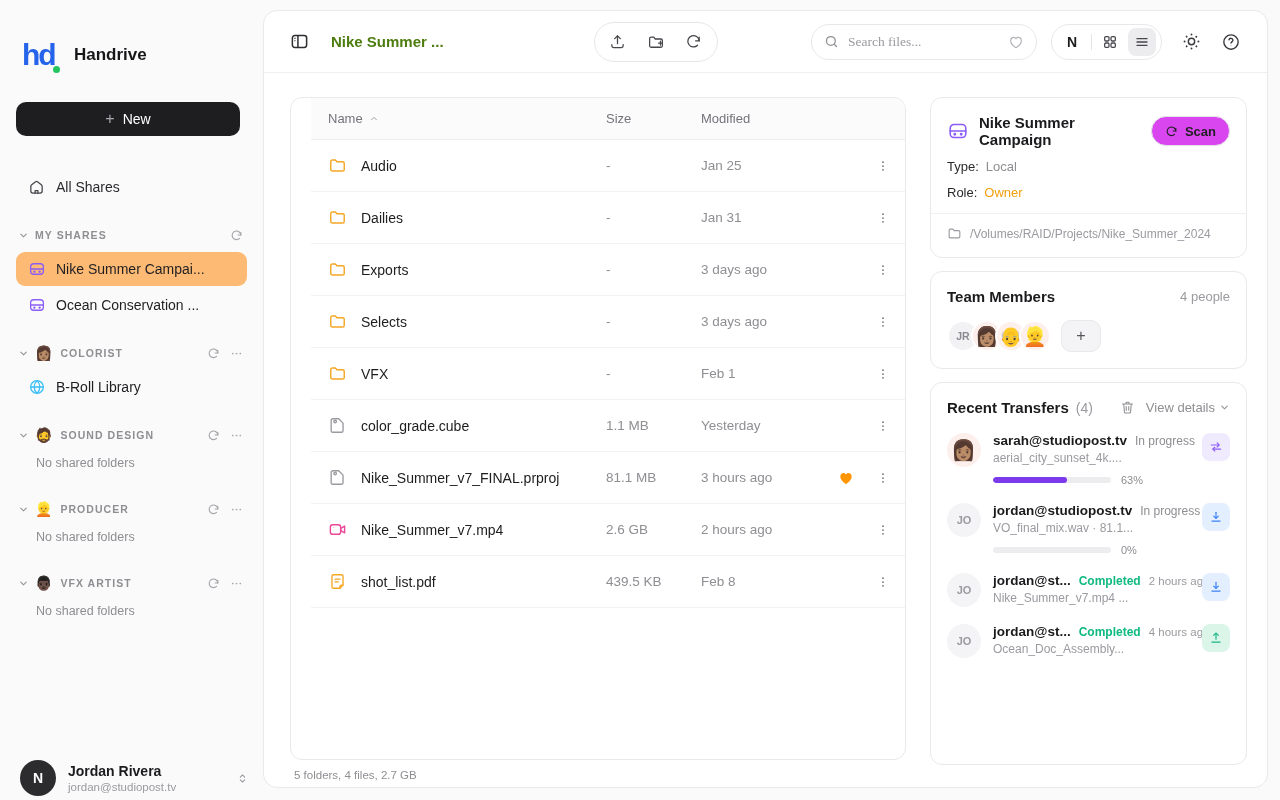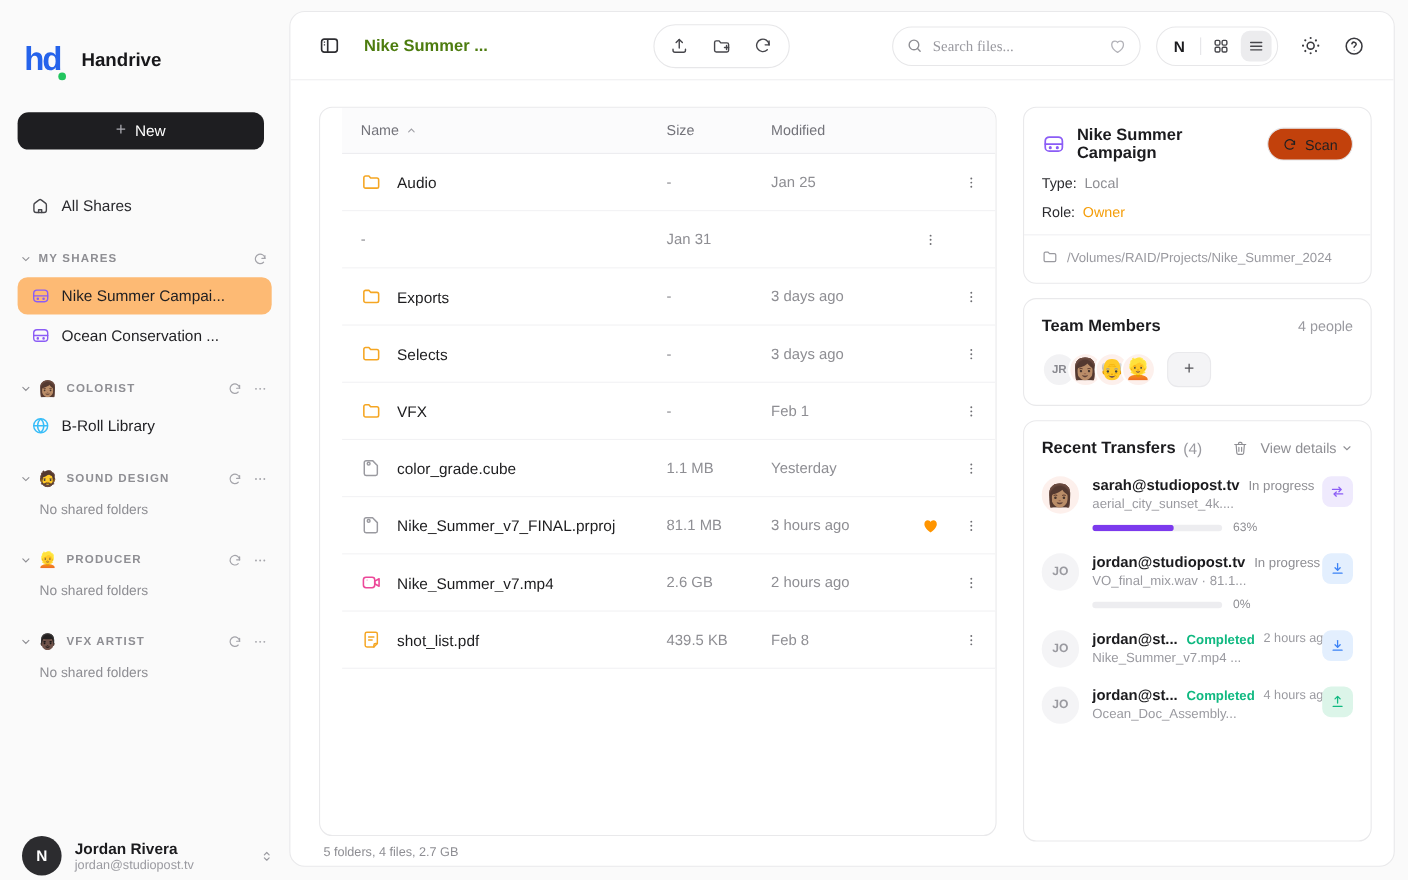--- a/index.html
+++ b/index.html
@@ -86,21 +86,21 @@
   .status-line { margin:9px 0 0 4px; font-size:11.5px; color:#8e8e93; }
 
   
   .right-col { flex:1; min-width:0; display:flex; flex-direction:column; padding-bottom:22px; }
   .panel-card { border:1px solid #e9e9eb; border-radius:12px; background:#fff; padding:16px; margin-bottom:13px; }
   .panel-card:last-child { margin-bottom:0; flex:1; }
 
   .share-head { display:flex; align-items:center; gap:10px; }
   .share-title { font-size:15px; font-weight:700; color:#1b1b1e; flex:1; }
   .scan-btn { display:flex; align-items:center; gap:7px; height:30px; padding:0 13px; border:1px solid #e3e3e6; border-radius:15px;
-    background:#c2410c; font-size:13px; font-weight:400; color:#1f1f22; cursor:pointer; font-family:"Liberation Sans", sans-serif; }
+    background:#d946ef; font-size:13px; font-weight:700; color:#1f1f22; cursor:pointer; font-family:"Liberation Sans", sans-serif; }
   .kv-row { display:flex; align-items:center; gap:7px; margin-top:11px; font-size:13px; }
   .kv-label { color:#2a2a2e; font-weight:500; }
   .kv-value { color:#8e8e93; }
   .kv-value.owner { color:#f59e0b; font-weight:500; }
   .card-divider { height:1px; background:#f0f0f2; margin:13px -16px 0 -16px; }
   .path-row { display:flex; align-items:center; gap:8px; margin-top:12px; color:#9a9aa0; font-size:12px; white-space:nowrap; }
 
   .team-head { display:flex; align-items:center; }
   .team-title { font-size:15px; font-weight:700; color:#1b1b1e; flex:1; }
   .team-count { font-size:13px; color:#9a9aa0; }
@@ -412,20 +412,26 @@
           <div class="cell-menu">
               <svg width="14" height="14" viewBox="0 0 24 24" fill="currentColor">
                 <circle cx="12" cy="5.5" r="1.5"></circle>
                 <circle cx="12" cy="12" r="1.5"></circle>
                 <circle cx="12" cy="18.5" r="1.5"></circle>
               </svg>
             </div>
         </div>
 
         <div class="t-row">
+          <div class="cell-name">
+              <svg width="19" height="19" viewBox="0 0 24 24" fill="none" stroke="#f5a623" stroke-width="1.8" stroke-linejoin="round">
+                <path d="M3.5 7a2 2 0 0 1 2-2h3.8l2 2.3h7.2a2 2 0 0 1 2 2V17a2 2 0 0 1-2 2h-13a2 2 0 0 1-2-2z"></path>
+              </svg>
+              <span class="txt">Dailies</span>
+            </div>
           <div class="cell-dim">-</div>
           <div class="cell-dim">Jan 31</div>
           <div class="cell-fav"></div>
           <div class="cell-menu">
               <svg width="14" height="14" viewBox="0 0 24 24" fill="currentColor">
                 <circle cx="12" cy="5.5" r="1.5"></circle>
                 <circle cx="12" cy="12" r="1.5"></circle>
                 <circle cx="12" cy="18.5" r="1.5"></circle>
               </svg>
             </div>

